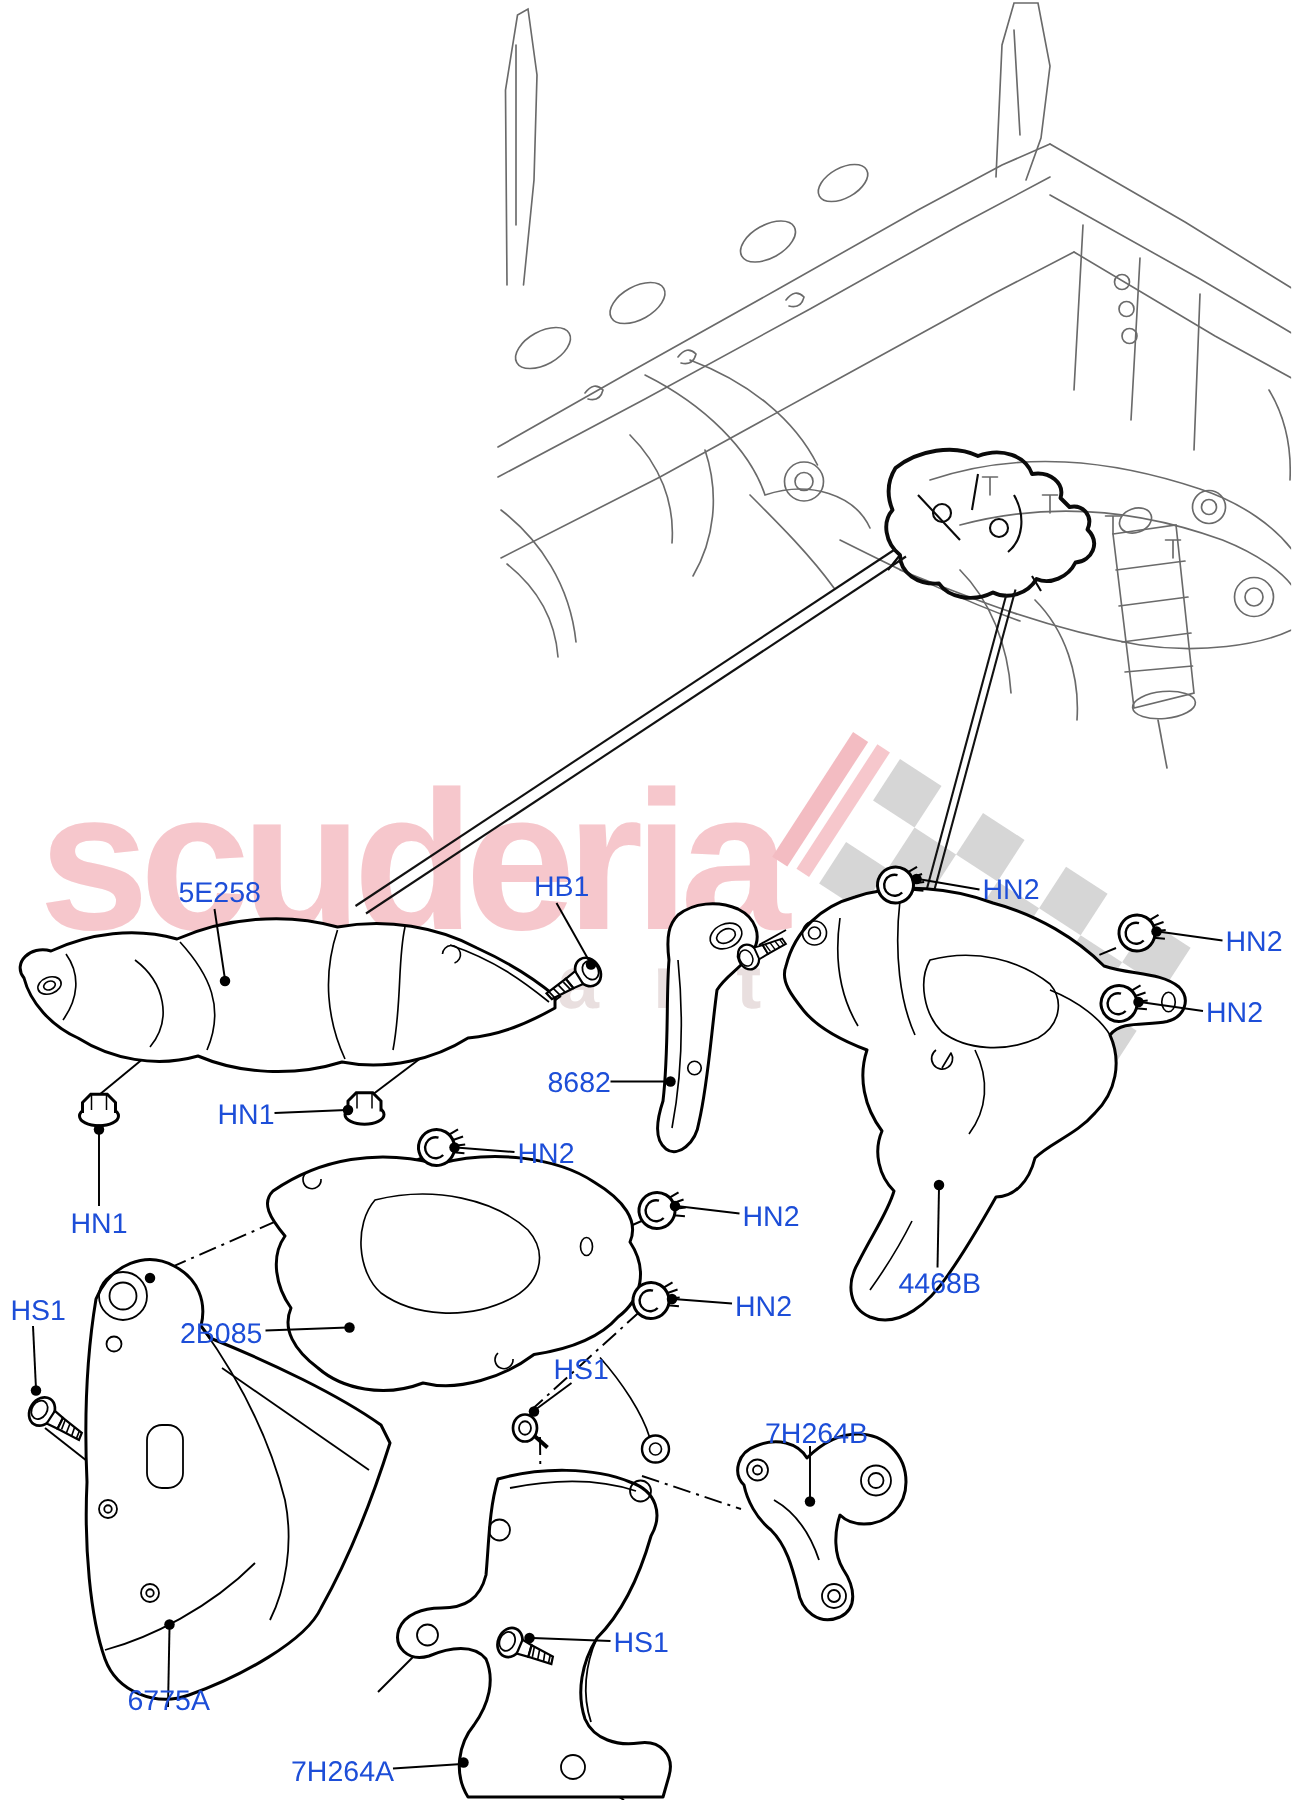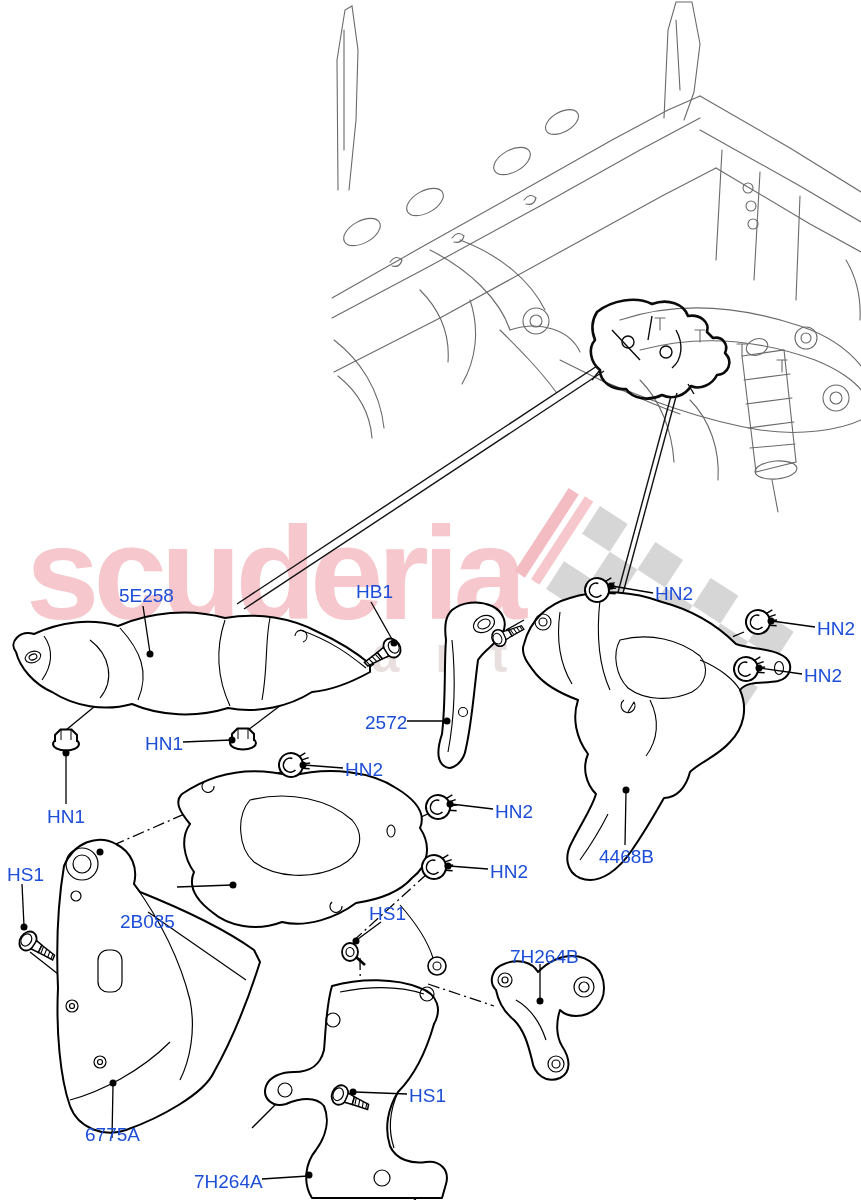--- a/index.html
+++ b/index.html
@@ -303,27 +303,27 @@
         <circle cx="309" cy="1175" r="3.5" stroke="none" fill="#000"></circle>
       <circle cx="100" cy="852" r="3.5" stroke="none" fill="#000"></circle>
     </g>
   </svg>
 
   <div class="callout" style="left:119px;top:585px;">5E258</div>
   <div class="callout" style="left:356px;top:581px;">HB1</div>
   <div class="callout" style="left:655px;top:583px;">HN2</div>
   <div class="callout" style="left:817px;top:618px;">HN2</div>
   <div class="callout" style="left:804px;top:665px;">HN2</div>
-  <div class="callout" style="left:365px;top:712px;">2572</div>
+  <div class="callout" style="left:365px;top:712px;">8682</div>
   <div class="callout" style="left:145px;top:733px;">HN1</div>
   <div class="callout" style="left:345px;top:759px;">HN2</div>
   <div class="callout" style="left:47px;top:806px;">HN1</div>
   <div class="callout" style="left:495px;top:801px;">HN2</div>
   <div class="callout" style="left:490px;top:861px;">HN2</div>
-  <div class="callout" style="left:120px;top:911px;">2B085</div>
+  <div class="callout" style="left:120px;top:879px;">2B085</div>
   <div class="callout" style="left:7px;top:864px;">HS1</div>
   <div class="callout" style="left:369px;top:903px;">HS1</div>
   <div class="callout" style="left:599px;top:846px;">4468B</div>
   <div class="callout" style="left:510px;top:946px;">7H264B</div>
   <div class="callout" style="left:409px;top:1085px;">HS1</div>
   <div class="callout" style="left:85px;top:1124px;">6775A</div>
   <div class="callout" style="left:194px;top:1171px;">7H264A</div>
 
 </div>
 

